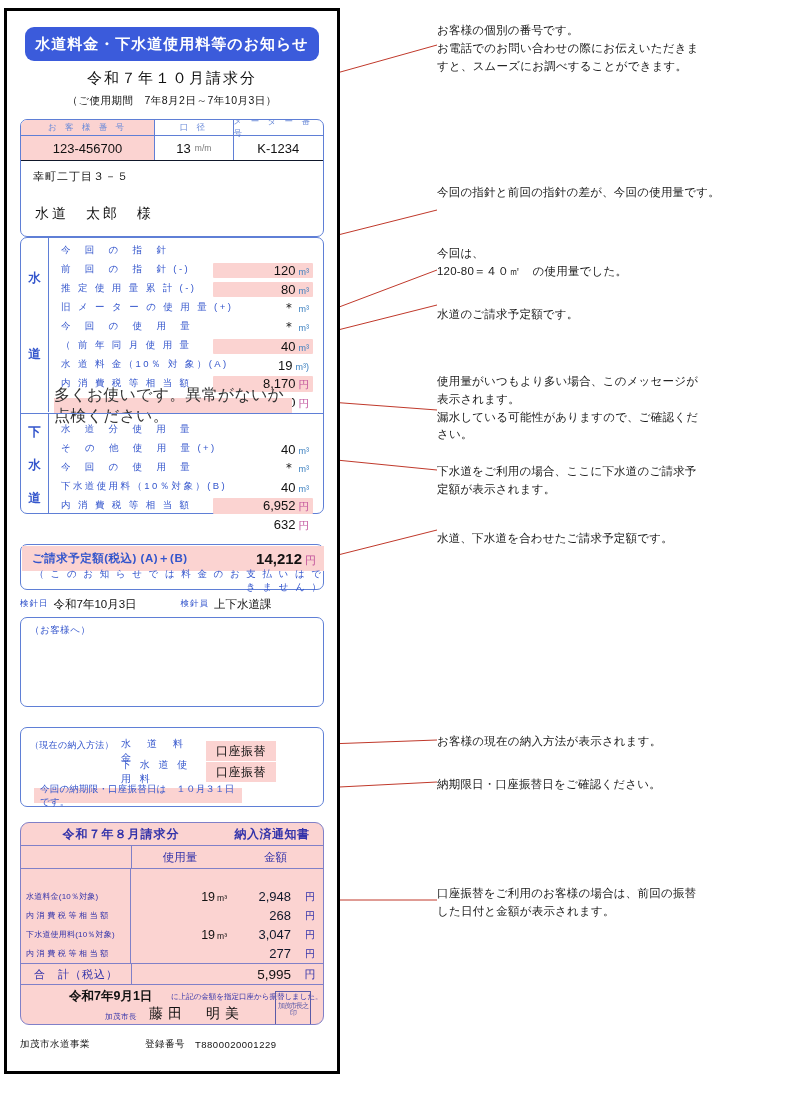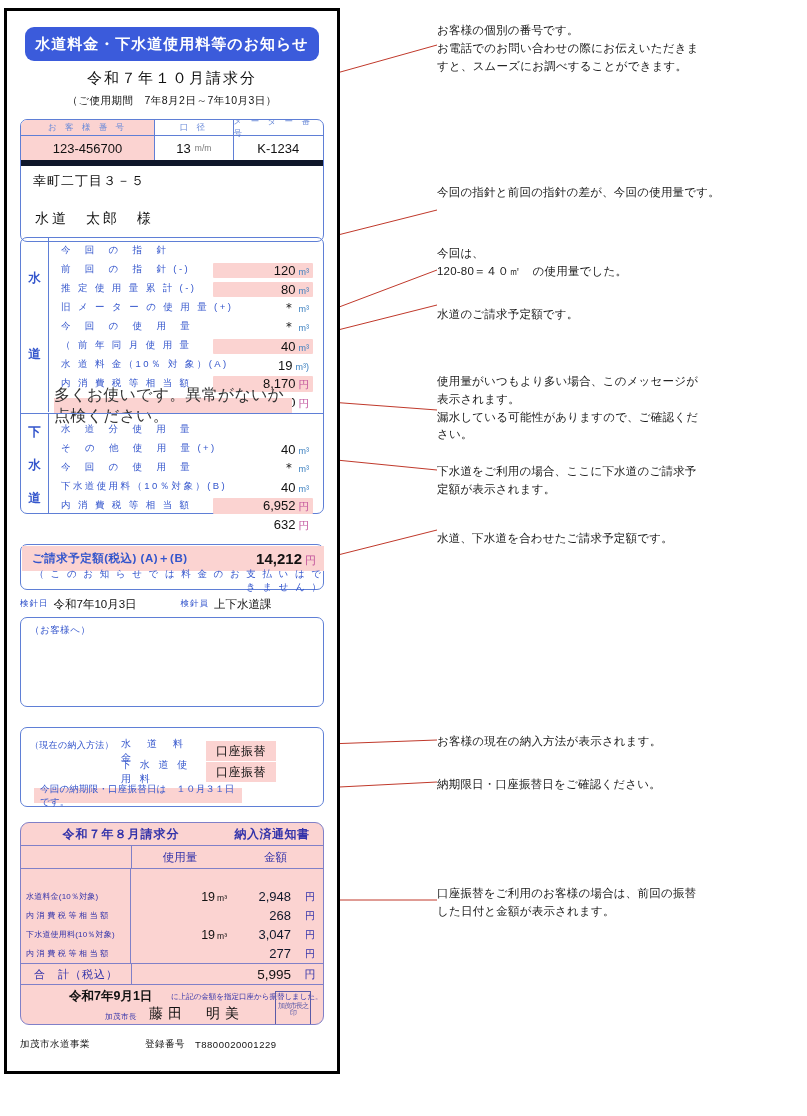--- a/index.html
+++ b/index.html
@@ -54,22 +54,22 @@
   #cust-table .hdr > div{
     display:flex;align-items:center;justify-content:center;
     font-size:8.5px;letter-spacing:3px;color:#6a8ad8;
   }
   #cust-table .val > div{
     display:flex;align-items:center;justify-content:center;
     font-size:13px;color:#111;border-top:1px solid #5f7fd6;
   }
   #cust-table .val .unit{font-size:8.5px;color:#777;margin-left:4px;}
   #addr-row{
-    height:30px;border-top:6px solid #0f172a;display:flex;align-items:center;
-    padding-left:12px;font-size:13px;color:#111;letter-spacing:1px;font-family:Liberation Mono, monospace;
+    height:30px;border-top:1px solid #0f172a;display:flex;align-items:center;
+    padding-left:12px;font-size:11px;color:#111;letter-spacing:1px;font-family:Liberation Mono, monospace;
   }
   #name-row{
     height:45px;display:flex;align-items:center;
     padding-left:14px;font-size:14px;color:#111;letter-spacing:3px;
   }
 
   
   #usage-box{
     position:absolute;left:13px;top:226px;width:304px;height:277px;
     border:1px solid #5f7fd6;border-radius:7px;box-sizing:border-box;

